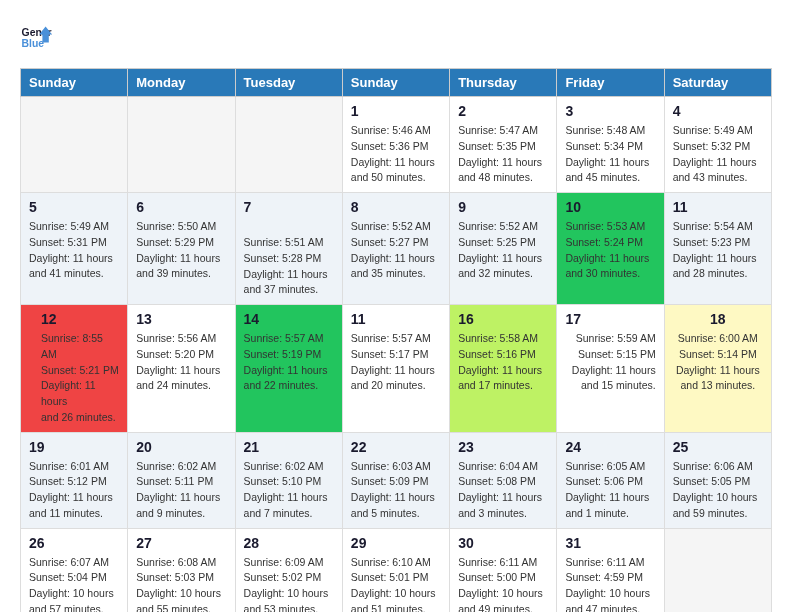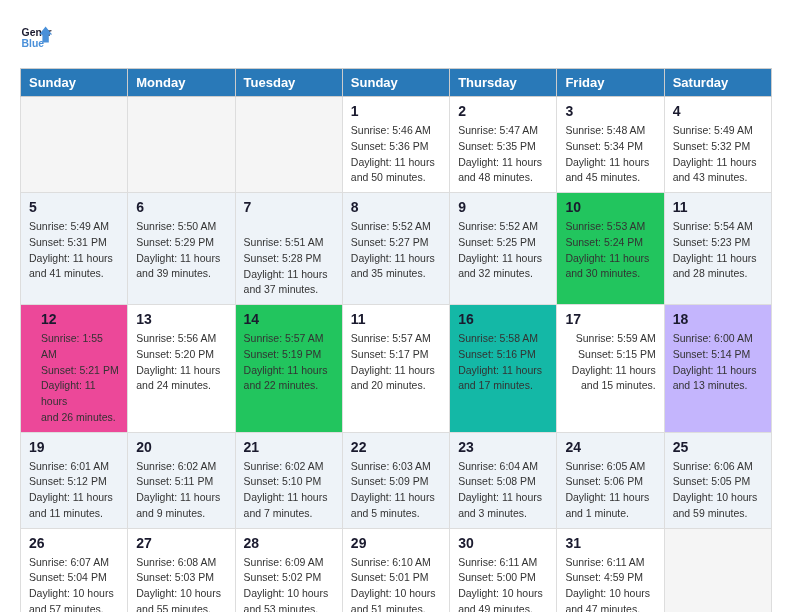--- a/index.html
+++ b/index.html
@@ -186,23 +186,23 @@
         </td>
         <td style="background: rgb(238, 243, 248);">
           <div class="day-number">11</div>
           <div class="day-info" style="white-space: pre-line;">Sunrise: 5:54 AM
 Sunset: 5:23 PM
 Daylight: 11 hours
 and 28 minutes.</div>
         </td>
       </tr>
       <tr>
-        <td style="background: #ec4899; padding-left: 20px;">
+        <td style="background: #ef4444; padding-left: 20px;">
           <div class="day-number">12</div>
-          <div class="day-info" style="white-space: pre-line;">Sunrise: 1:55 AM
+          <div class="day-info" style="white-space: pre-line;">Sunrise: 8:55 AM
 Sunset: 5:21 PM
 Daylight: 11 hours
 and 26 minutes.</div>
         </td>
         <td style="background: rgb(255, 255, 255);">
           <div class="day-number">13</div>
           <div class="day-info" style="white-space: pre-line;">Sunrise: 5:56 AM
 Sunset: 5:20 PM
 Daylight: 11 hours
 and 24 minutes.</div>
@@ -214,35 +214,35 @@
 Daylight: 11 hours
 and 22 minutes.</div>
         </td>
         <td style="background: rgb(255, 255, 255);">
           <div class="day-number">11</div>
           <div class="day-info" style="white-space: pre-line;">Sunrise: 5:57 AM
 Sunset: 5:17 PM
 Daylight: 11 hours
 and 20 minutes.</div>
         </td>
-        <td style="background: #14b8a6;">
+        <td style="background: #bef264;">
           <div class="day-number">16</div>
           <div class="day-info" style="white-space: pre-line;">Sunrise: 5:58 AM
 Sunset: 5:16 PM
 Daylight: 11 hours
 and 17 minutes.</div>
         </td>
         <td style="background: rgb(255, 255, 255);">
           <div class="day-number">17</div>
           <div class="day-info" style="white-space: pre-line; text-align: right;">Sunrise: 5:59 AM
 Sunset: 5:15 PM
 Daylight: 11 hours
 and 15 minutes.</div>
         </td>
-        <td style="background: #c4b5fd;">
+        <td style="background: #fef9c3; text-align: center;">
           <div class="day-number">18</div>
           <div class="day-info" style="white-space: pre-line;">Sunrise: 6:00 AM
 Sunset: 5:14 PM
 Daylight: 11 hours
 and 13 minutes.</div>
         </td>
       </tr>
       <tr>
         <td style="background: rgb(238, 243, 248);">
           <div class="day-number">19</div>

